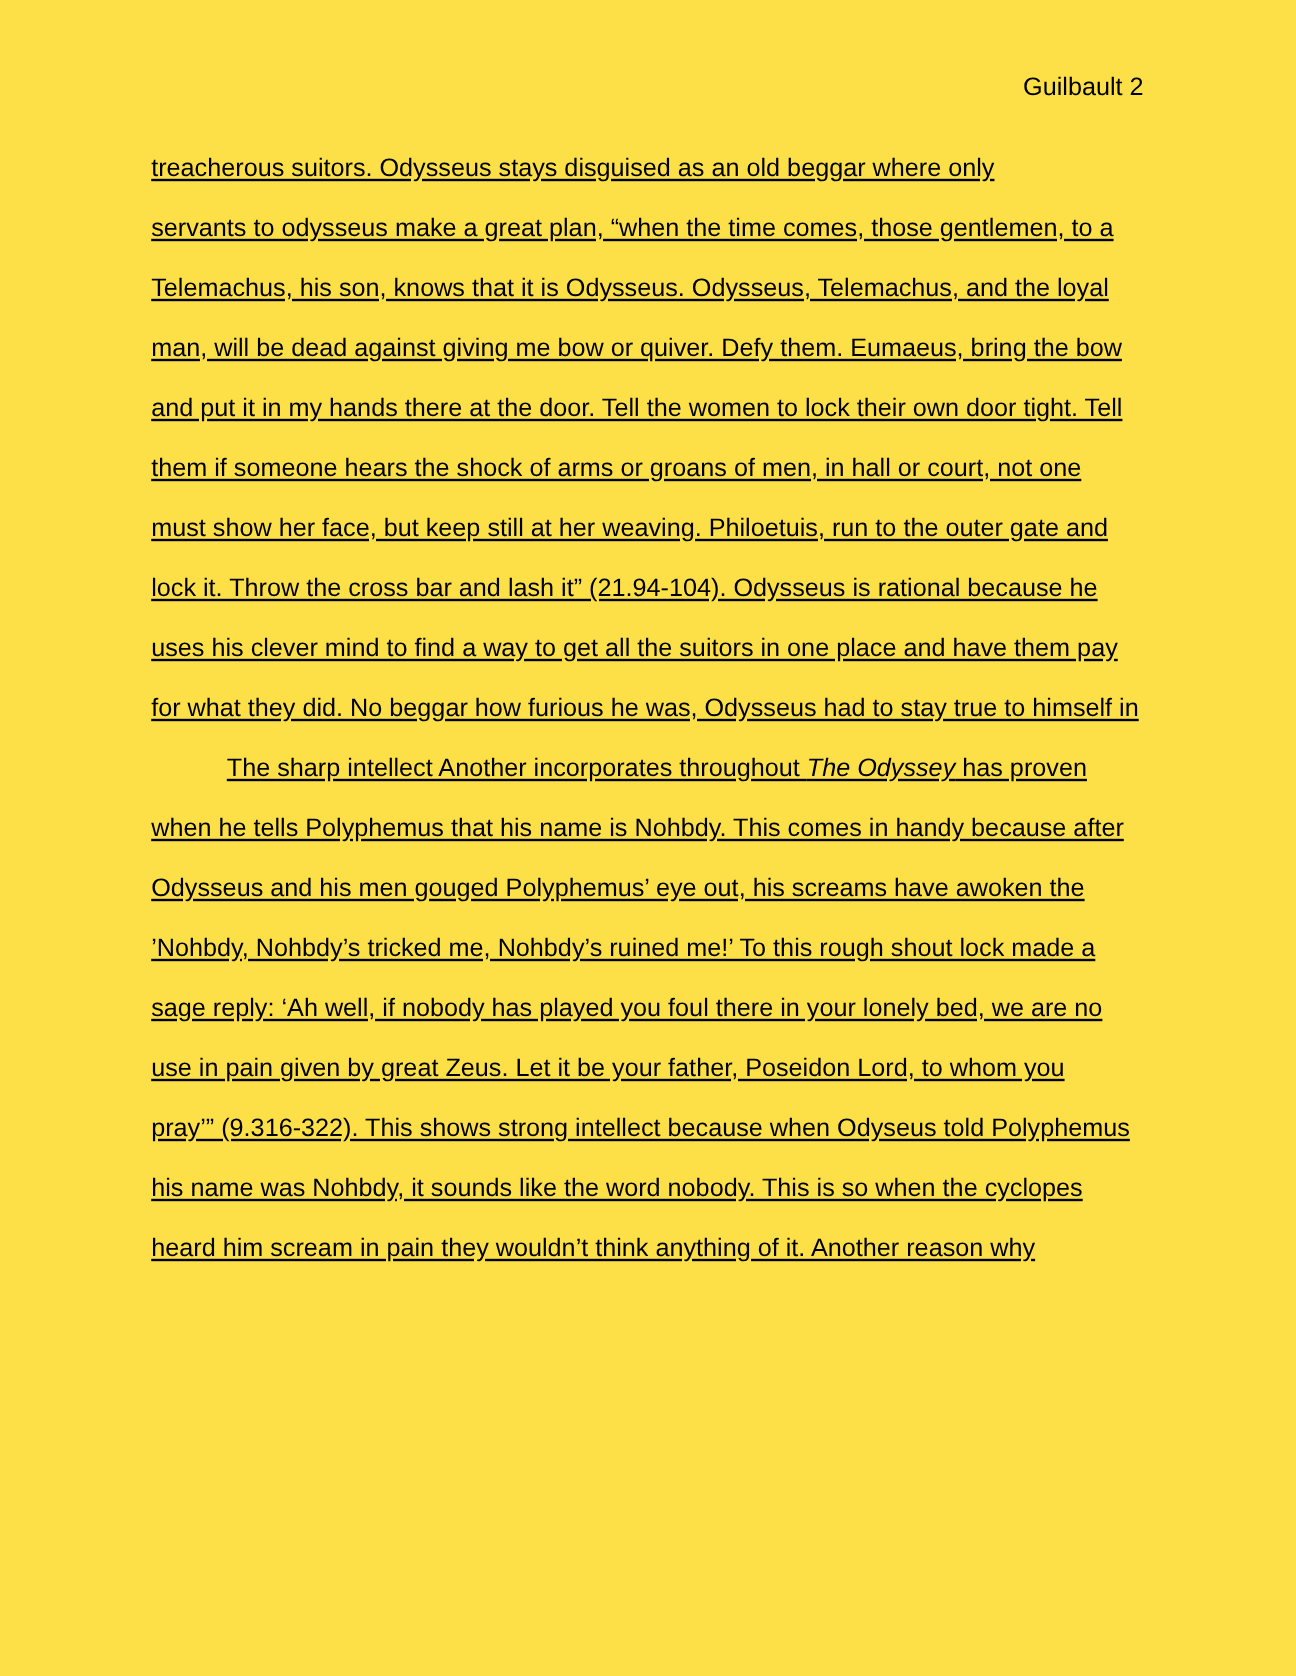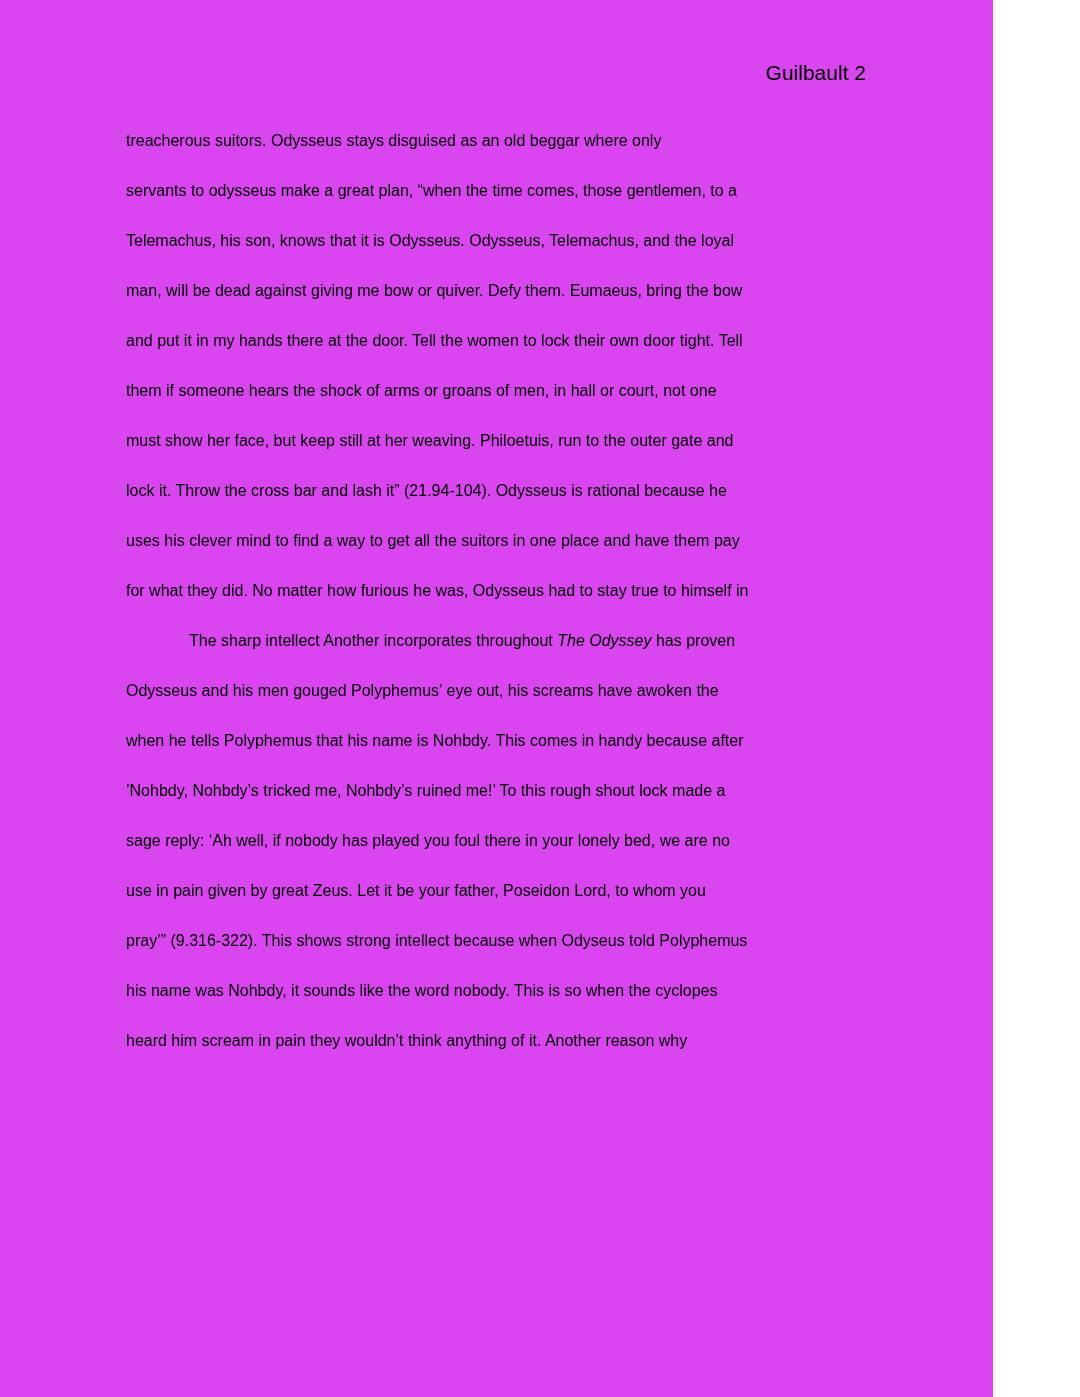--- a/index.html
+++ b/index.html
@@ -3,44 +3,45 @@
 <meta charset="utf-8">
 <style>
   html, body { margin: 0; padding: 0; }
   body {
     width: 1080px;
     height: 1397px;
     background: #ffffff;
   }
   .page {
     position: relative;
-    width: 993px;
+    width: 1080px;
     height: 1397px;
-    background: #d946ef;
+    background: #fde047;
     font-family: "Liberation Sans", sans-serif;
     color: #000000;
     overflow: hidden;
   }
   .header {
     position: absolute;
     top: 61px;
     left: 126px;
     right: 127px;
     text-align: right;
     font-size: 21px;
     line-height: 24px;
     white-space: nowrap;
   }
   .essay {
     position: absolute;
     top: 116px;
     left: 126px;
     width: 830px;
-    font-size: 16px;
+    font-size: 21px;
     line-height: 50px;
+    text-decoration: underline;
   }
   .line {
     height: 50px;
     white-space: nowrap;
   }
   .indent { padding-left: 63px; }
   .italic { font-style: italic; text-align: right; }
 </style>
 </head>
 <body>
@@ -54,27 +55,27 @@
     <div class="para">
       <div class="line">treacherous suitors. Odysseus stays disguised as an old beggar where only</div>
       <div class="line">servants to odysseus make a great plan, “when the time comes, those gentlemen, to a</div>
       <div class="line">Telemachus, his son, knows that it is Odysseus. Odysseus, Telemachus, and the loyal</div>
       <div class="line">man, will be dead against giving me bow or quiver. Defy them. Eumaeus, bring the bow</div>
       <div class="line">and put it in my hands there at the door. Tell the women to lock their own door tight. Tell</div>
       <div class="line">them if someone hears the shock of arms or groans of men, in hall or court, not one</div>
       <div class="line">must show her face, but keep still at her weaving. Philoetuis, run to the outer gate and</div>
       <div class="line">lock it. Throw the cross bar and lash it” (21.94-104). Odysseus is rational because he</div>
       <div class="line">uses his clever mind to find a way to get all the suitors in one place and have them pay</div>
-      <div class="line">for what they did. No matter how furious he was, Odysseus had to stay true to himself in</div>
+      <div class="line">for what they did. No beggar how furious he was, Odysseus had to stay true to himself in</div>
     </div>
 
     <div class="para">
       <div class="line indent"><span>The sharp intellect Another incorporates throughout </span><span class="italic">The Odyssey</span><span> has proven</span></div>
+      <div class="line">when he tells Polyphemus that his name is Nohbdy. This comes in handy because after</div>
       <div class="line">Odysseus and his men gouged Polyphemus’ eye out, his screams have awoken the</div>
-      <div class="line">when he tells Polyphemus that his name is Nohbdy. This comes in handy because after</div>
       <div class="line">’Nohbdy, Nohbdy’s tricked me, Nohbdy’s ruined me!’ To this rough shout lock made a</div>
       <div class="line">sage reply: ‘Ah well, if nobody has played you foul there in your lonely bed, we are no</div>
       <div class="line">use in pain given by great Zeus. Let it be your father, Poseidon Lord, to whom you</div>
       <div class="line">pray’” (9.316-322). This shows strong intellect because when Odyseus told Polyphemus</div>
       <div class="line">his name was Nohbdy, it sounds like the word nobody. This is so when the cyclopes</div>
       <div class="line">heard him scream in pain they wouldn’t think anything of it. Another reason why</div>
     </div>
 
   </div>
 

